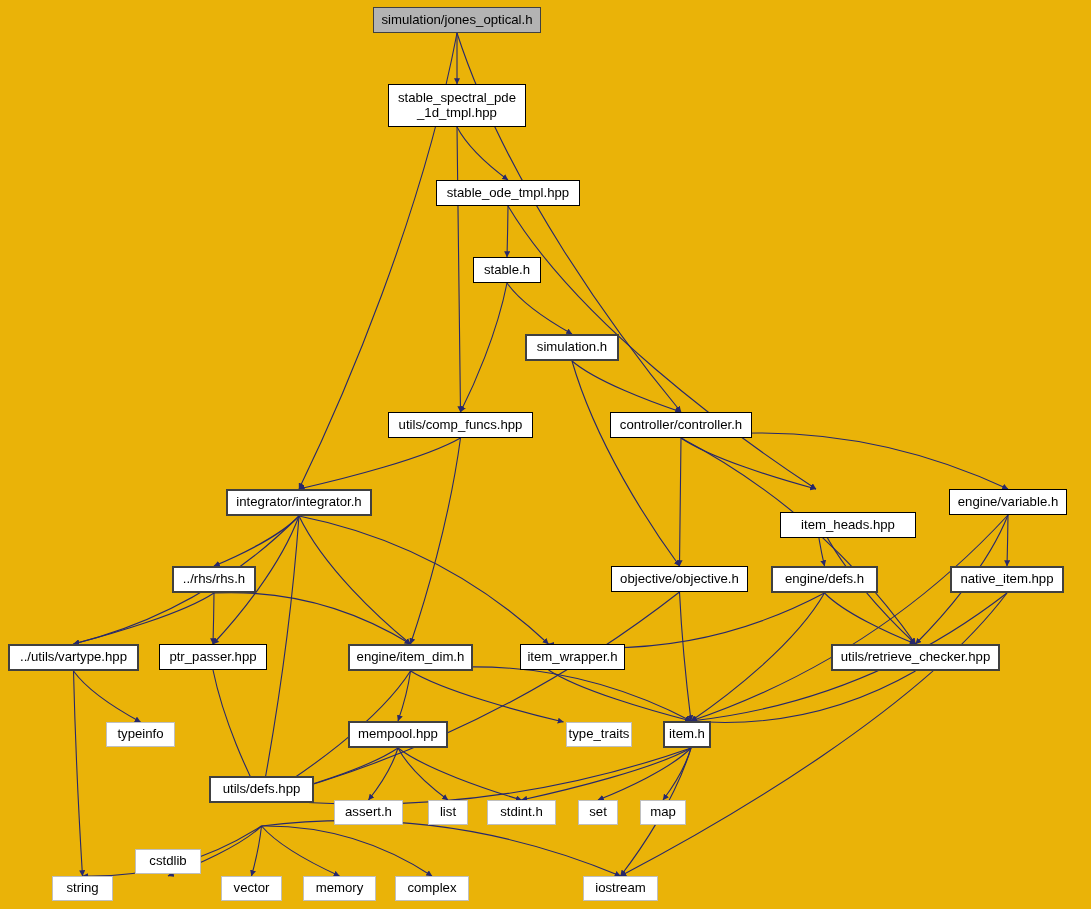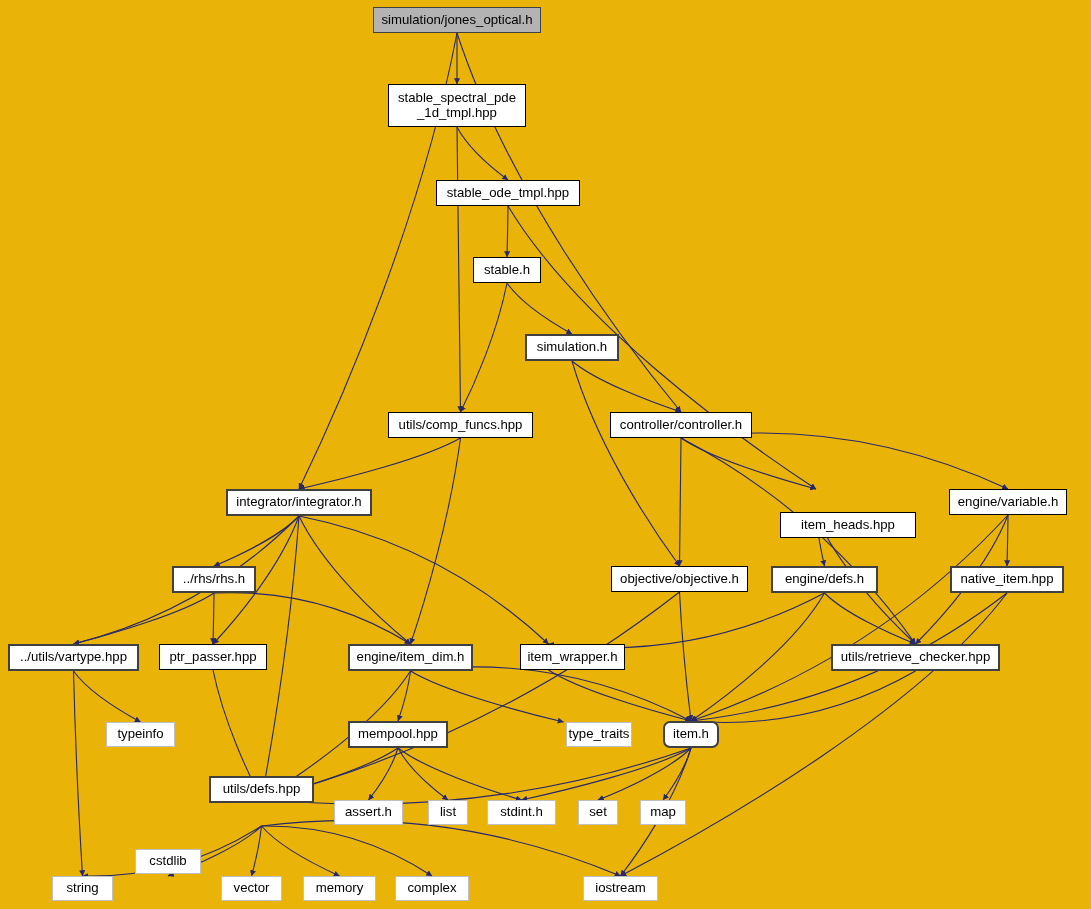--- a/index.html
+++ b/index.html
@@ -140,21 +140,21 @@
     <div class="node bold" style="left: 771px; top: 566px; width: 107px; height: 27px;"><span class="node-label">engine/defs.h</span></div>
     <div class="node bold" style="left: 950px; top: 566px; width: 114px; height: 27px;"><span class="node-label">native_item.hpp</span></div>
     <div class="node bold" style="left: 8px; top: 644px; width: 131px; height: 27px;"><span class="node-label">../utils/vartype.hpp</span></div>
     <div class="node" style="left: 159px; top: 644px; width: 108px; height: 26px;"><span class="node-label">ptr_passer.hpp</span></div>
     <div class="node bold" style="left: 348px; top: 644px; width: 125px; height: 27px;"><span class="node-label">engine/item_dim.h</span></div>
     <div class="node" style="left: 520px; top: 644px; width: 105px; height: 26px;"><span class="node-label">item_wrapper.h</span></div>
     <div class="node bold" style="left: 831px; top: 644px; width: 169px; height: 27px;"><span class="node-label">utils/retrieve_checker.hpp</span></div>
     <div class="node sys" style="left: 106px; top: 722px; width: 69px; height: 25px;"><span class="node-label">typeinfo</span></div>
     <div class="node bold" style="left: 348px; top: 721px; width: 100px; height: 27px;"><span class="node-label">mempool.hpp</span></div>
     <div class="node sys" style="left: 522px; top: 722px; width: 66px; height: 25px; margin-left: 44px;"><span class="node-label">type_traits</span></div>
-    <div class="node bold" style="left: 663px; top: 721px; width: 56px; height: 27px; border-radius: 7px;"><span class="node-label">item.h</span></div>
+    <div class="node bold" style="left: 663px; top: 721px; width: 48px; height: 27px;"><span class="node-label">item.h</span></div>
     <div class="node bold" style="left: 209px; top: 776px; width: 105px; height: 27px;"><span class="node-label">utils/defs.hpp</span></div>
     <div class="node sys" style="left: 334px; top: 800px; width: 69px; height: 25px;"><span class="node-label">assert.h</span></div>
     <div class="node sys" style="left: 428px; top: 800px; width: 40px; height: 25px;"><span class="node-label">list</span></div>
     <div class="node sys" style="left: 487px; top: 800px; width: 69px; height: 25px;"><span class="node-label">stdint.h</span></div>
     <div class="node sys" style="left: 578px; top: 800px; width: 40px; height: 25px;"><span class="node-label">set</span></div>
     <div class="node sys" style="left: 640px; top: 800px; width: 46px; height: 25px;"><span class="node-label">map</span></div>
     <div class="node sys" style="left: 52px; top: 876px; width: 61px; height: 25px;"><span class="node-label">string</span></div>
     <div class="node sys" style="left: 135px; top: 849px; width: 66px; height: 25px;"><span class="node-label">cstdlib</span></div>
     <div class="node sys" style="left: 221px; top: 876px; width: 61px; height: 25px;"><span class="node-label">vector</span></div>
     <div class="node sys" style="left: 303px; top: 876px; width: 73px; height: 25px;"><span class="node-label">memory</span></div>

